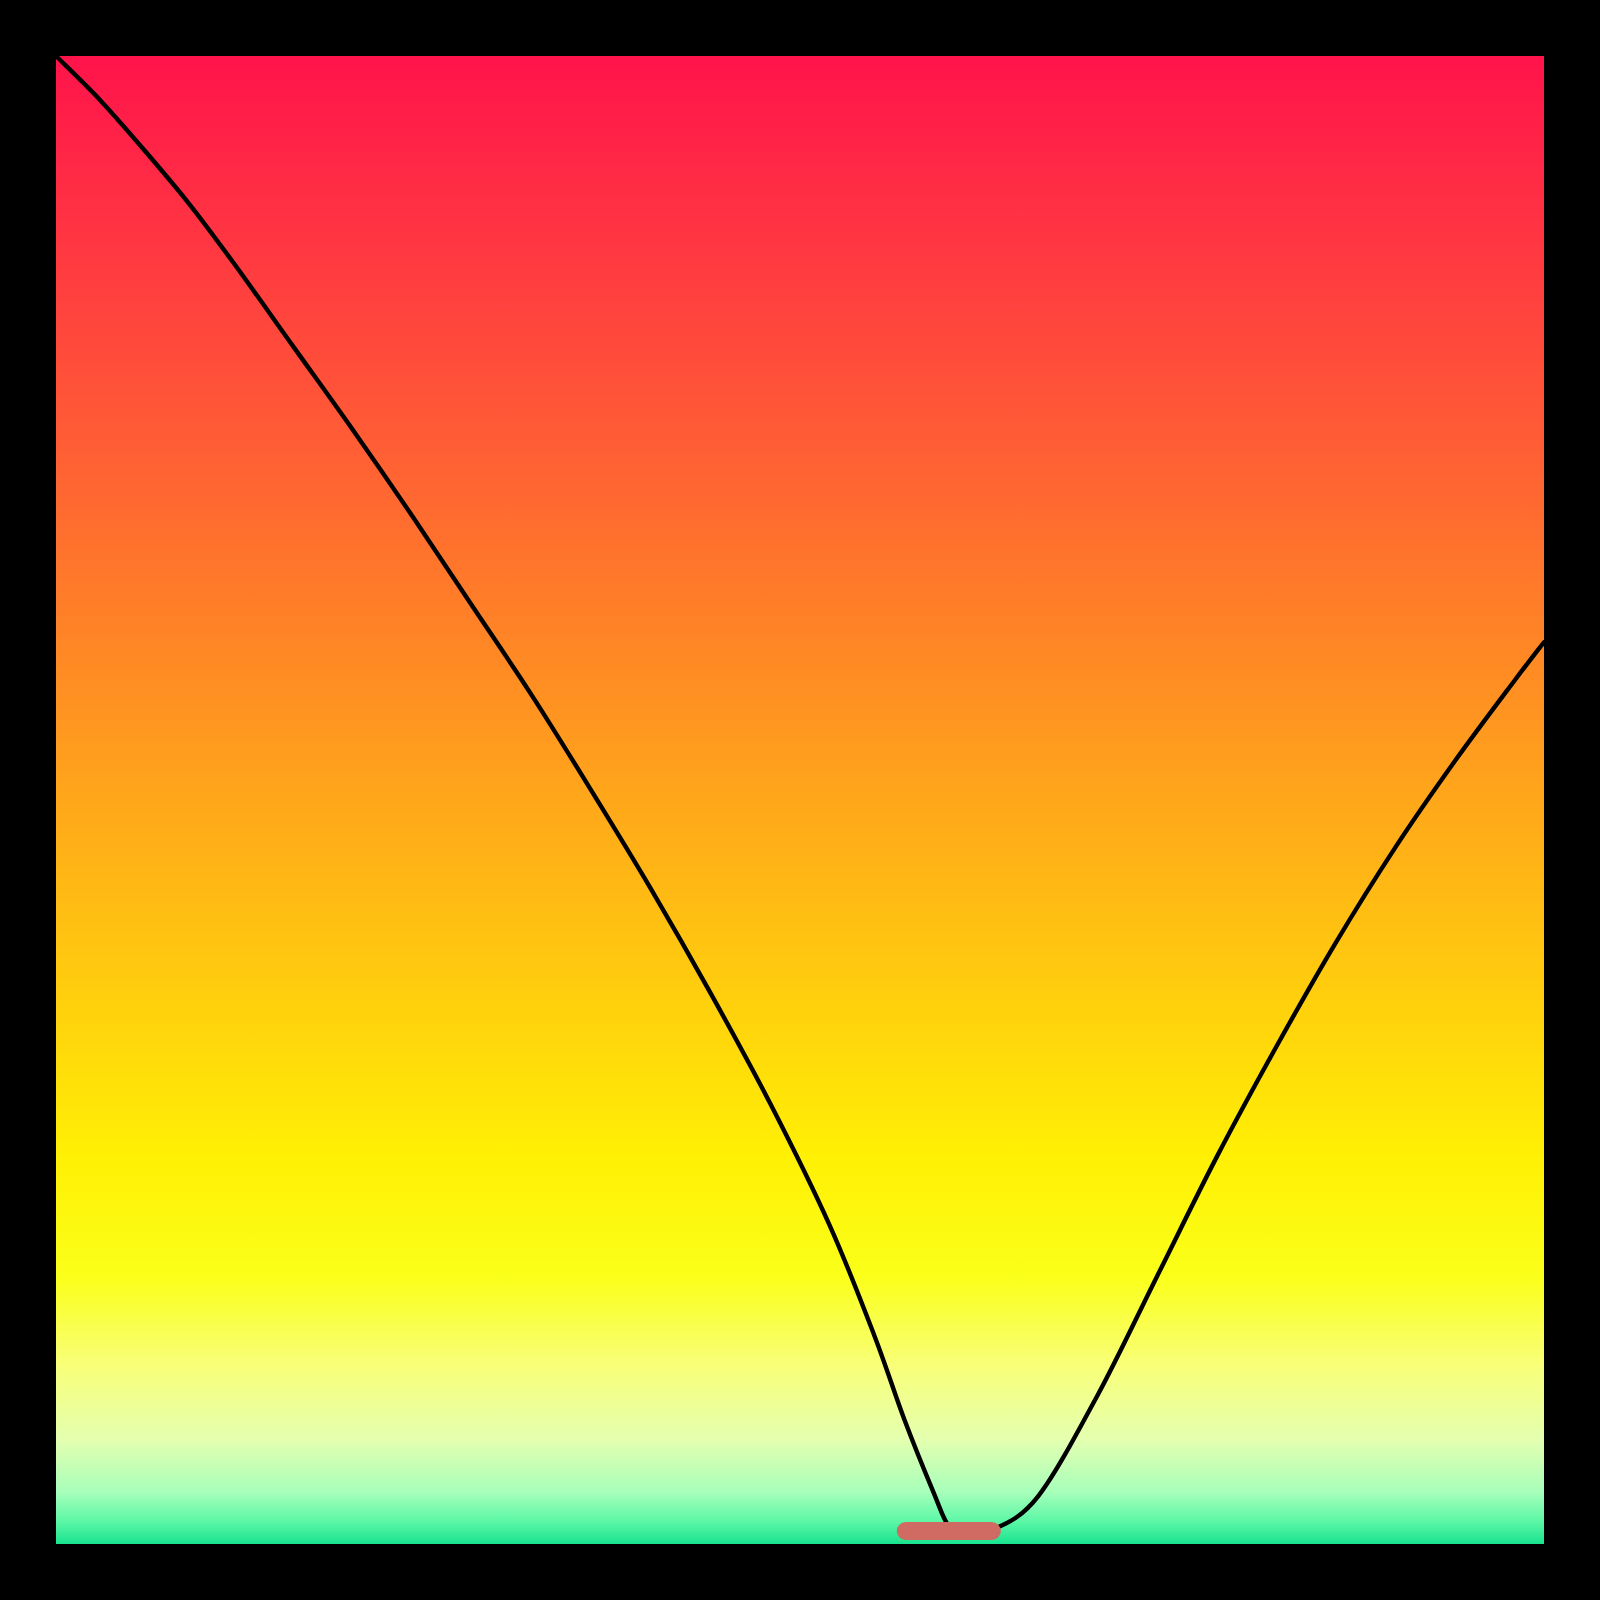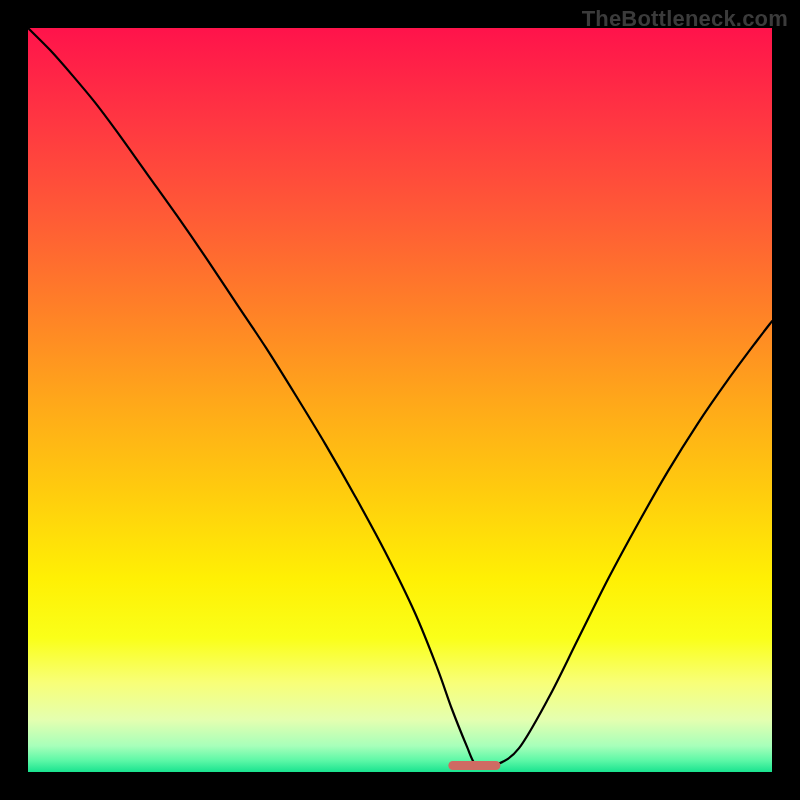--- a/index.html
+++ b/index.html
@@ -28,21 +28,20 @@
     z-index: 20;
   }
   svg {
     display: block;
   }
 </style>
 </head>
 <body>
 <div class="frame">
 
-  <div class="watermark">TheBottleneck.com</div>
 
   <svg id="chart-svg" width="800" height="800">
     <defs>
       <linearGradient id="bg-grad" x1="0" y1="0" x2="0" y2="1">
           <stop offset="0%" stop-color="#ff134b"></stop>
           <stop offset="12%" stop-color="#ff3542"></stop>
           <stop offset="25%" stop-color="#ff5a36"></stop>
           <stop offset="38%" stop-color="#ff8127"></stop>
           <stop offset="50%" stop-color="#ffa71a"></stop>
           <stop offset="62%" stop-color="#ffcb0e"></stop>

